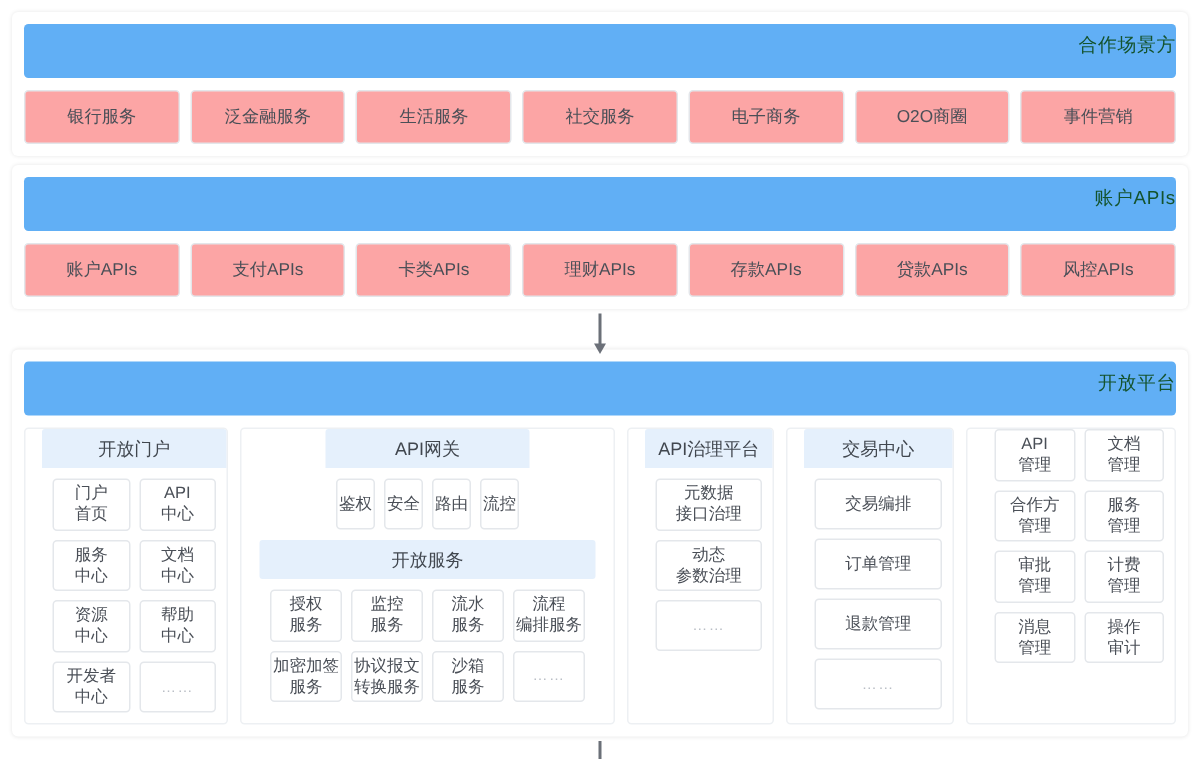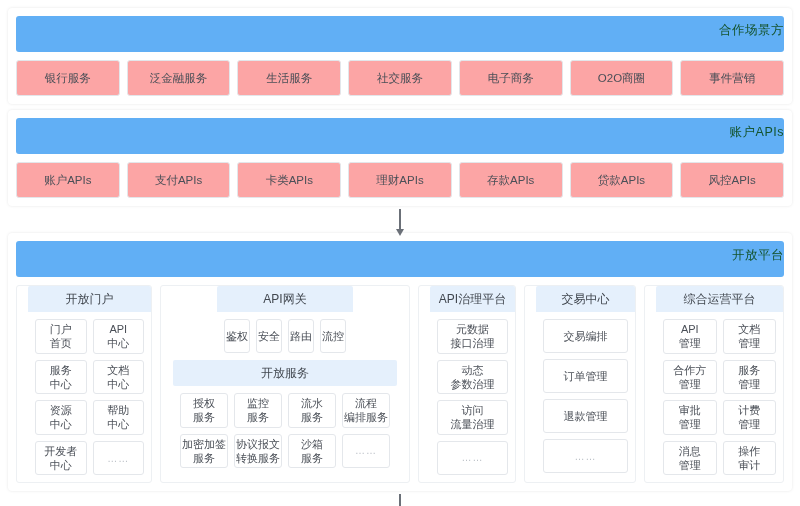--- a/index.html
+++ b/index.html
@@ -252,41 +252,38 @@
       </div>
 
       <div class="col col-gov">
         <div class="col-head">API治理平台</div>
         <div class="col-inner">
           <div class="grid g1">
             <div class="cell">元数据
 接口治理</div>
             <div class="cell">动态
 参数治理</div>
-            <div class="cell">访问
-流量治理</div>
             <div class="cell dots">……</div>
           </div>
         </div>
       </div>
 
       <div class="col col-trade">
         <div class="col-head">交易中心</div>
         <div class="col-inner">
           <div class="grid g1">
             <div class="cell">交易编排</div>
             <div class="cell">订单管理</div>
             <div class="cell">退款管理</div>
             <div class="cell dots">……</div>
           </div>
         </div>
       </div>
 
       <div class="col col-ops">
-        <div class="col-head">综合运营平台</div>
         <div class="col-inner">
           <div class="grid g2">
             <div class="cell">API
 管理</div>
             <div class="cell">文档
 管理</div>
             <div class="cell">合作方
 管理</div>
             <div class="cell">服务
 管理</div>

